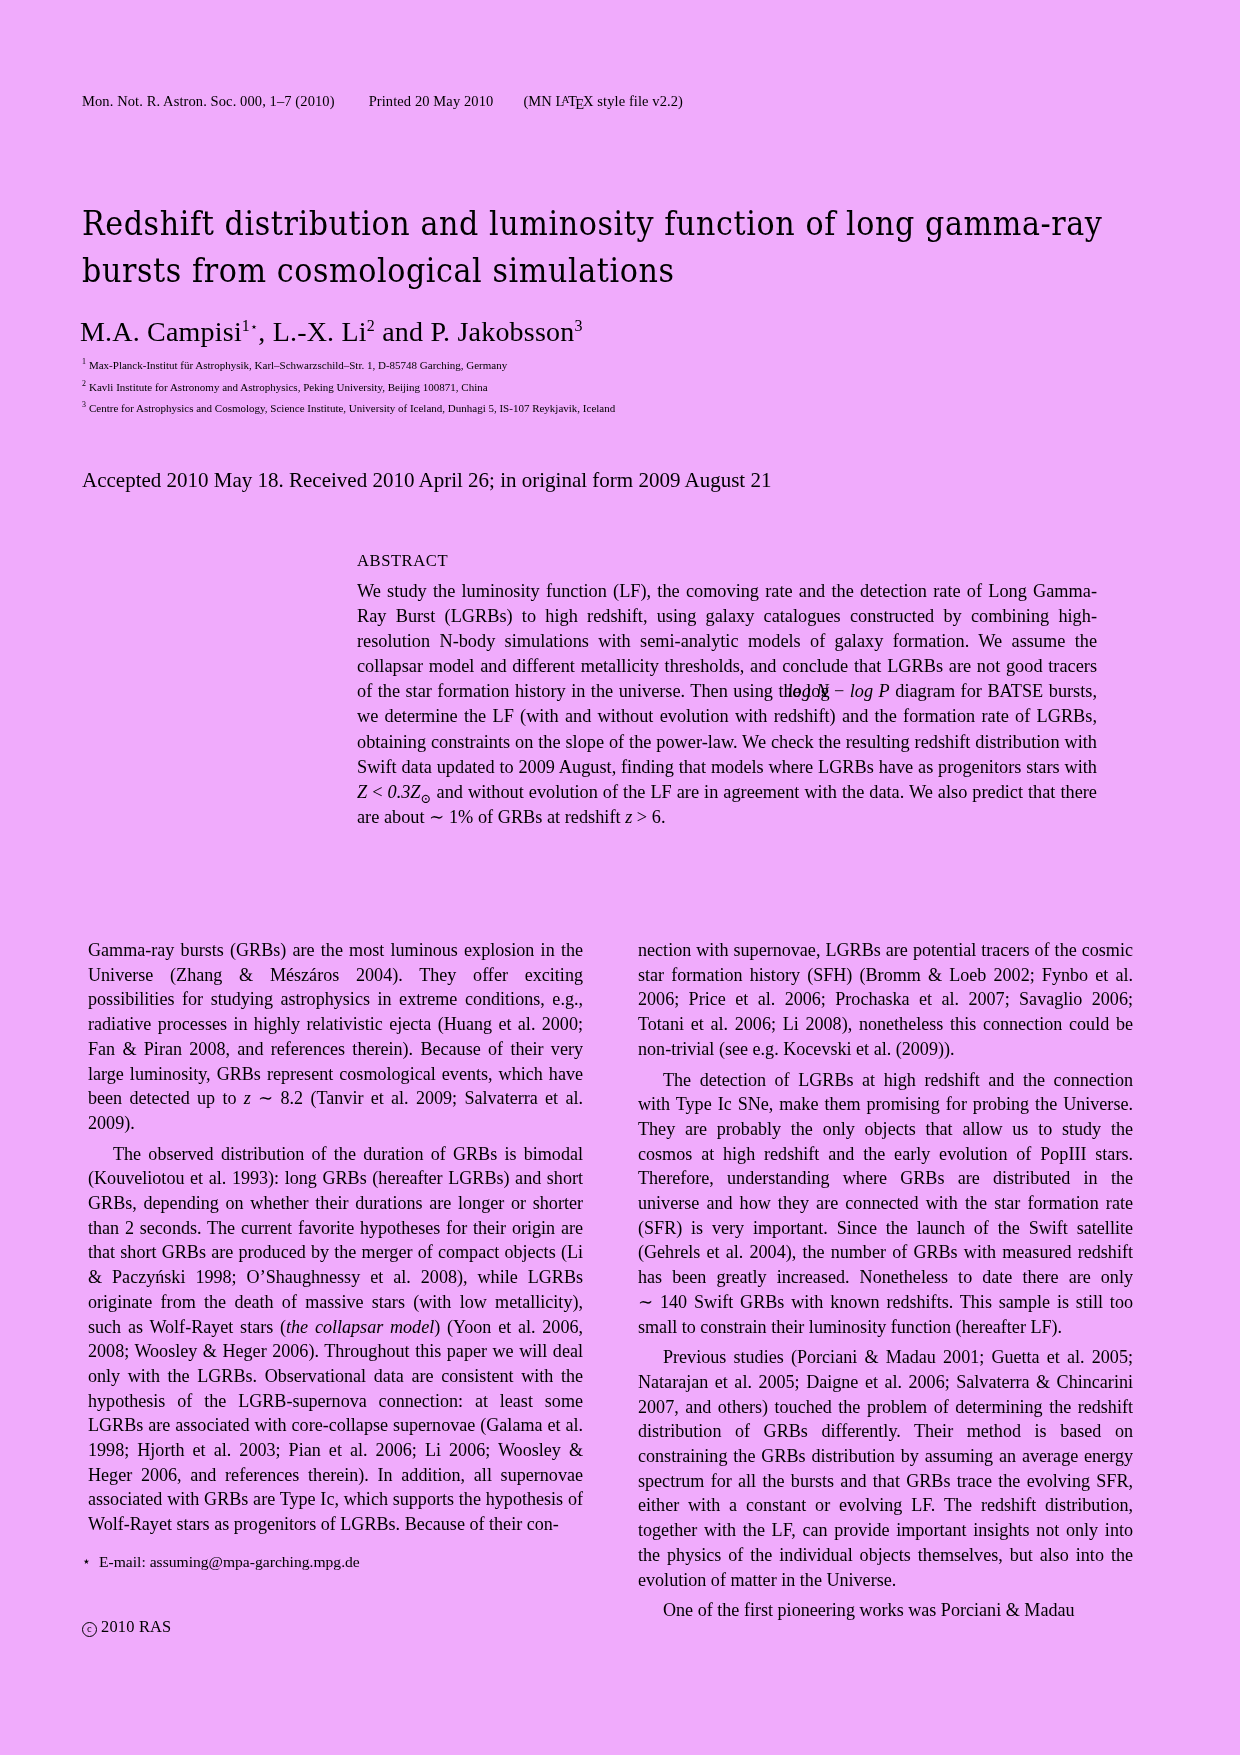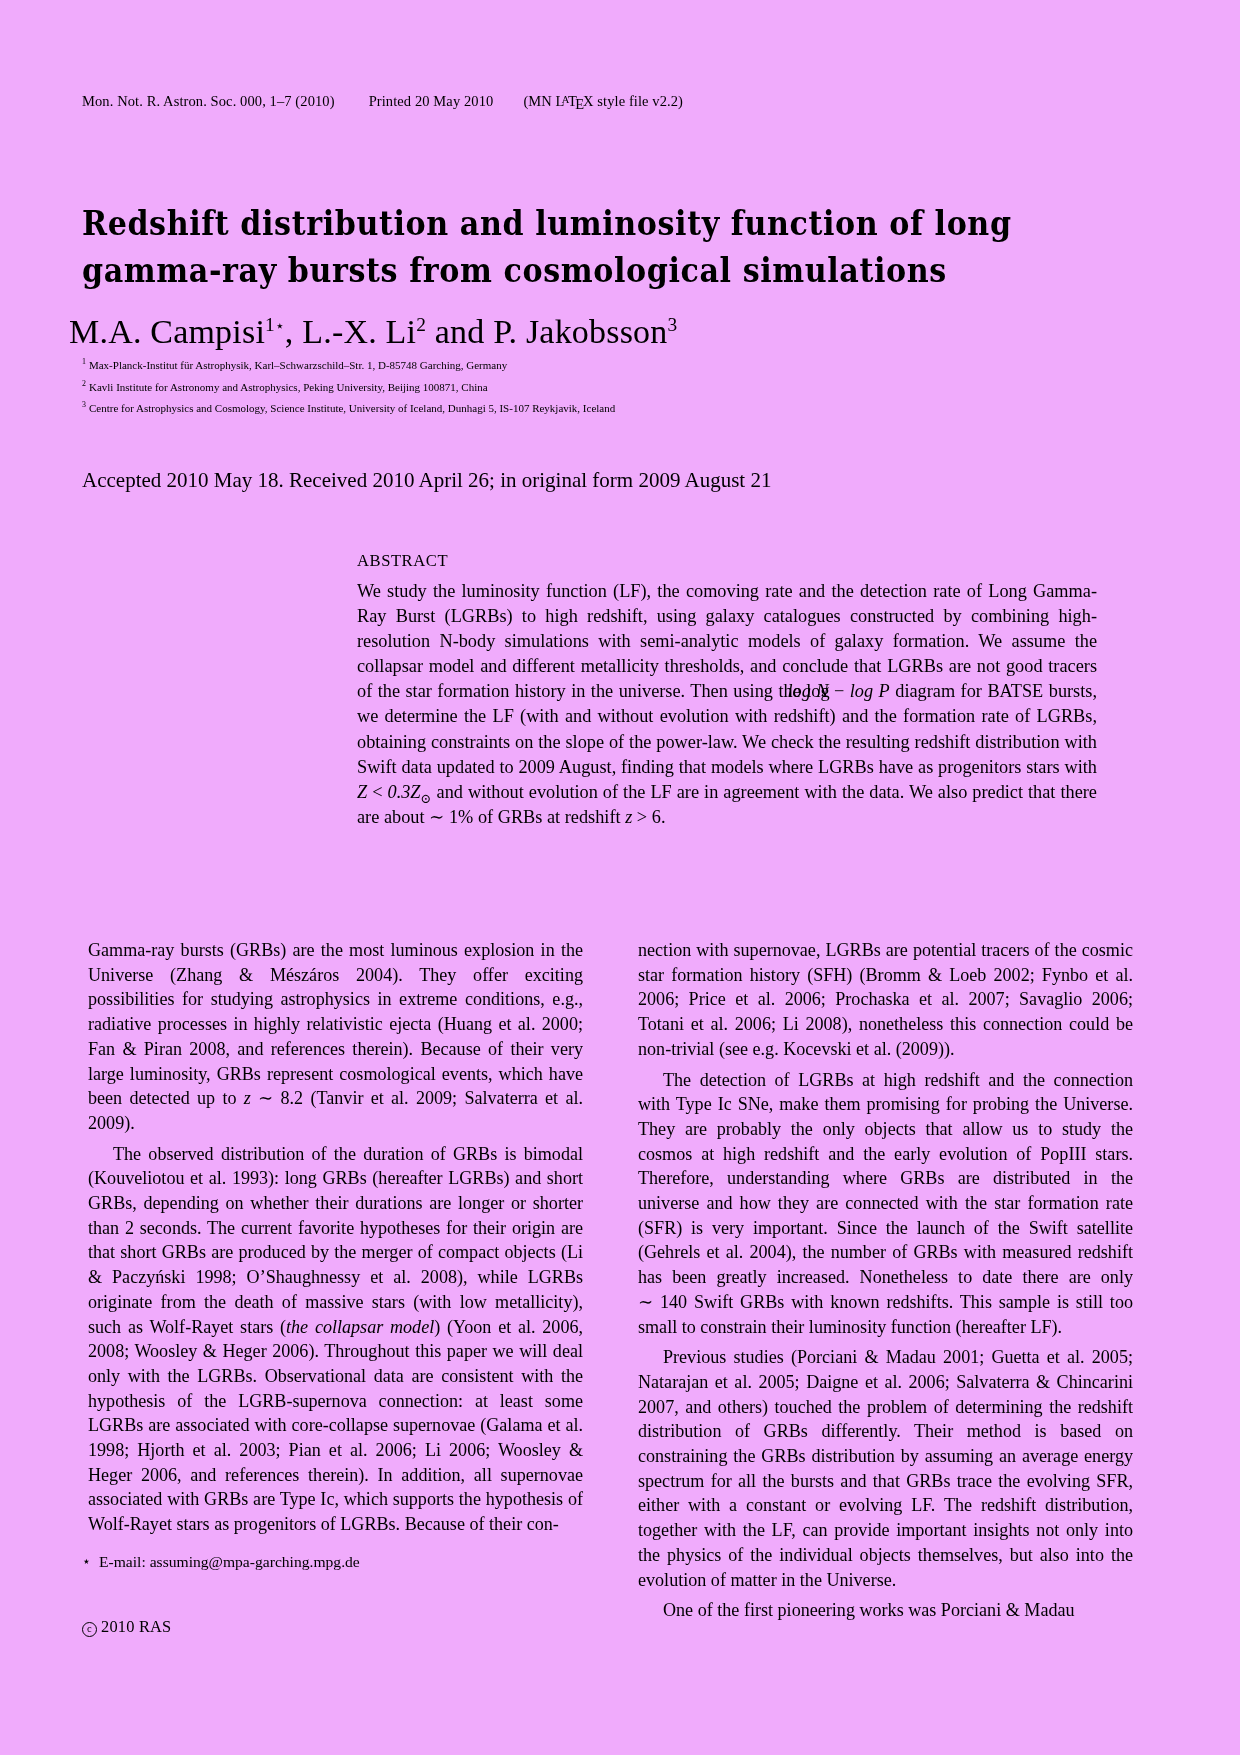--- a/index.html
+++ b/index.html
@@ -50,33 +50,33 @@
   }
 
   
   .title {
     position: absolute;
     left: 82px;
     top: 178px;
     width: 1070px;
     font-size: 33.5px;
     line-height: 47px;
-    font-weight: 700;
+    font-weight: 400;
     letter-spacing: 0.6px;
     font-family: "DejaVu Serif", "Liberation Serif", serif;
     font-stretch: condensed;
   }
 
   
   .authors {
     position: absolute;
-    left: 69px;
+    left: 80px;
     top: 315px;
     width: 1070px;
-    font-size: 34px;
+    font-size: 28px;
     line-height: 34px;
     letter-spacing: 0.2px;
   }
   .authors sup { font-size: 0.57em; vertical-align: super; line-height: 0; }
   .star { font-size: 0.8em; }
 
   .affils {
     position: absolute;
     left: 82px;
     top: 355px;

